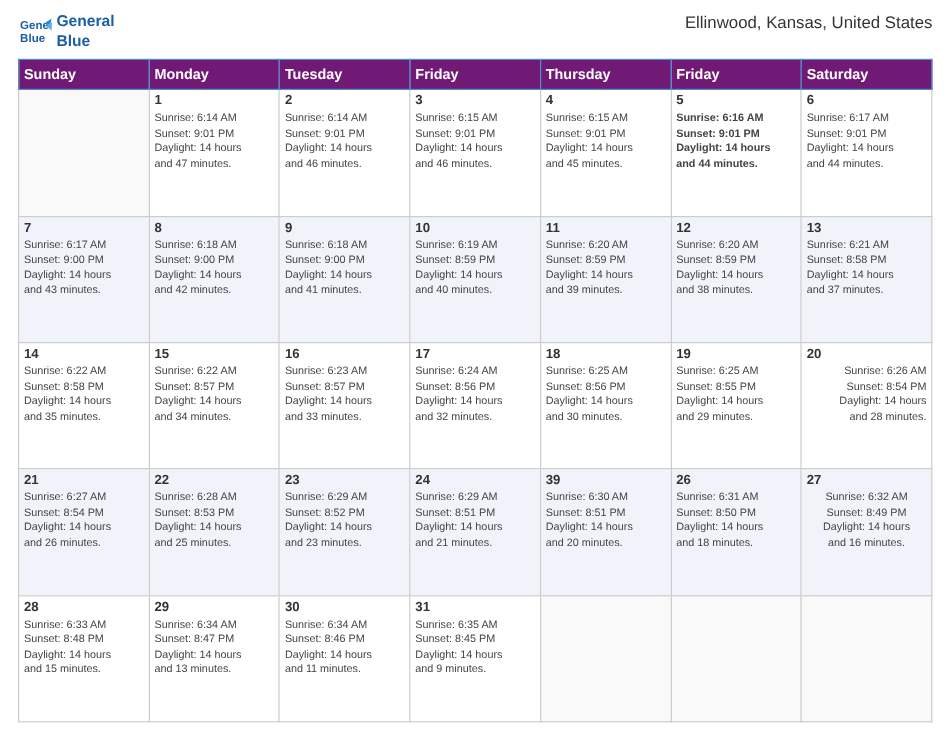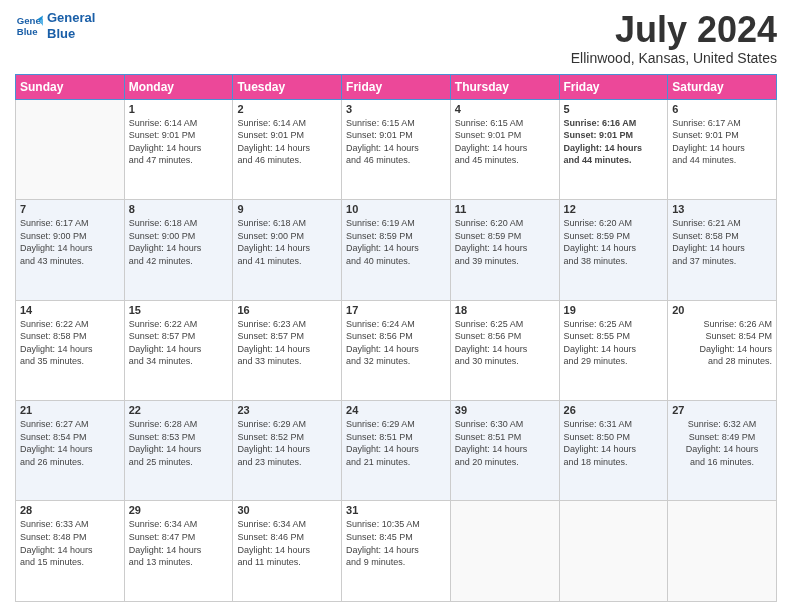--- a/index.html
+++ b/index.html
@@ -46,21 +46,21 @@
       color: #333;
     }
     .calendar {
       flex: 1;
       border: 1px solid #ccc;
       border-collapse: collapse;
       width: 100%;
       table-layout: fixed;
     }
     .calendar th {
-      background: #ec4899;
+      background: #701a75;
       color: #fff;
       font-size: 12px;
       font-weight: bold;
       padding: 5px 4px;
       text-align: left;
       border: 1px solid #4a8fd4;
     }
     .calendar td {
       border: 1px solid #ccc;
       vertical-align: top;
@@ -101,21 +101,20 @@
         <text x="2" y="26" font-size="11" font-weight="bold" fill="#1a5fa8">Blue</text>
         <polygon points="26,8 32,4 30,14" fill="#1a8fd4"></polygon>
         <polygon points="28,10 34,6 32,16" fill="#5ab4e8"></polygon>
       </svg>
       <div style="line-height:1.2;">
         <div style="font-size:13px;font-weight:bold;color:#1a5fa8;">General</div>
         <div style="font-size:13px;font-weight:bold;color:#1a5fa8;">Blue</div>
       </div>
     </div>
     <div class="title-block">
-      <div class="main-title">July 2024</div>
       <div class="subtitle">Ellinwood, Kansas, United States</div>
     </div>
   </div>
 
   <table class="calendar">
     <thead>
       <tr>
       <th>Sunday</th>
           <th>Monday</th>
           <th>Tuesday</th>
@@ -341,21 +340,21 @@
           </td>
           <td>
             <div class="day-number">30</div>
             <div class="day-info" style="white-space: pre-line;">Sunrise: 6:34 AM
 Sunset: 8:46 PM
 Daylight: 14 hours
 and 11 minutes.</div>
           </td>
           <td>
             <div class="day-number">31</div>
-            <div class="day-info" style="white-space: pre-line;">Sunrise: 10:35 AM
+            <div class="day-info" style="white-space: pre-line;">Sunrise: 6:35 AM
 Sunset: 8:45 PM
 Daylight: 14 hours
 and 9 minutes.</div>
           </td>
           <td class="empty"></td>
           <td class="empty"></td>
           <td class="empty"></td>
         </tr>
       </tbody>
   </table>

